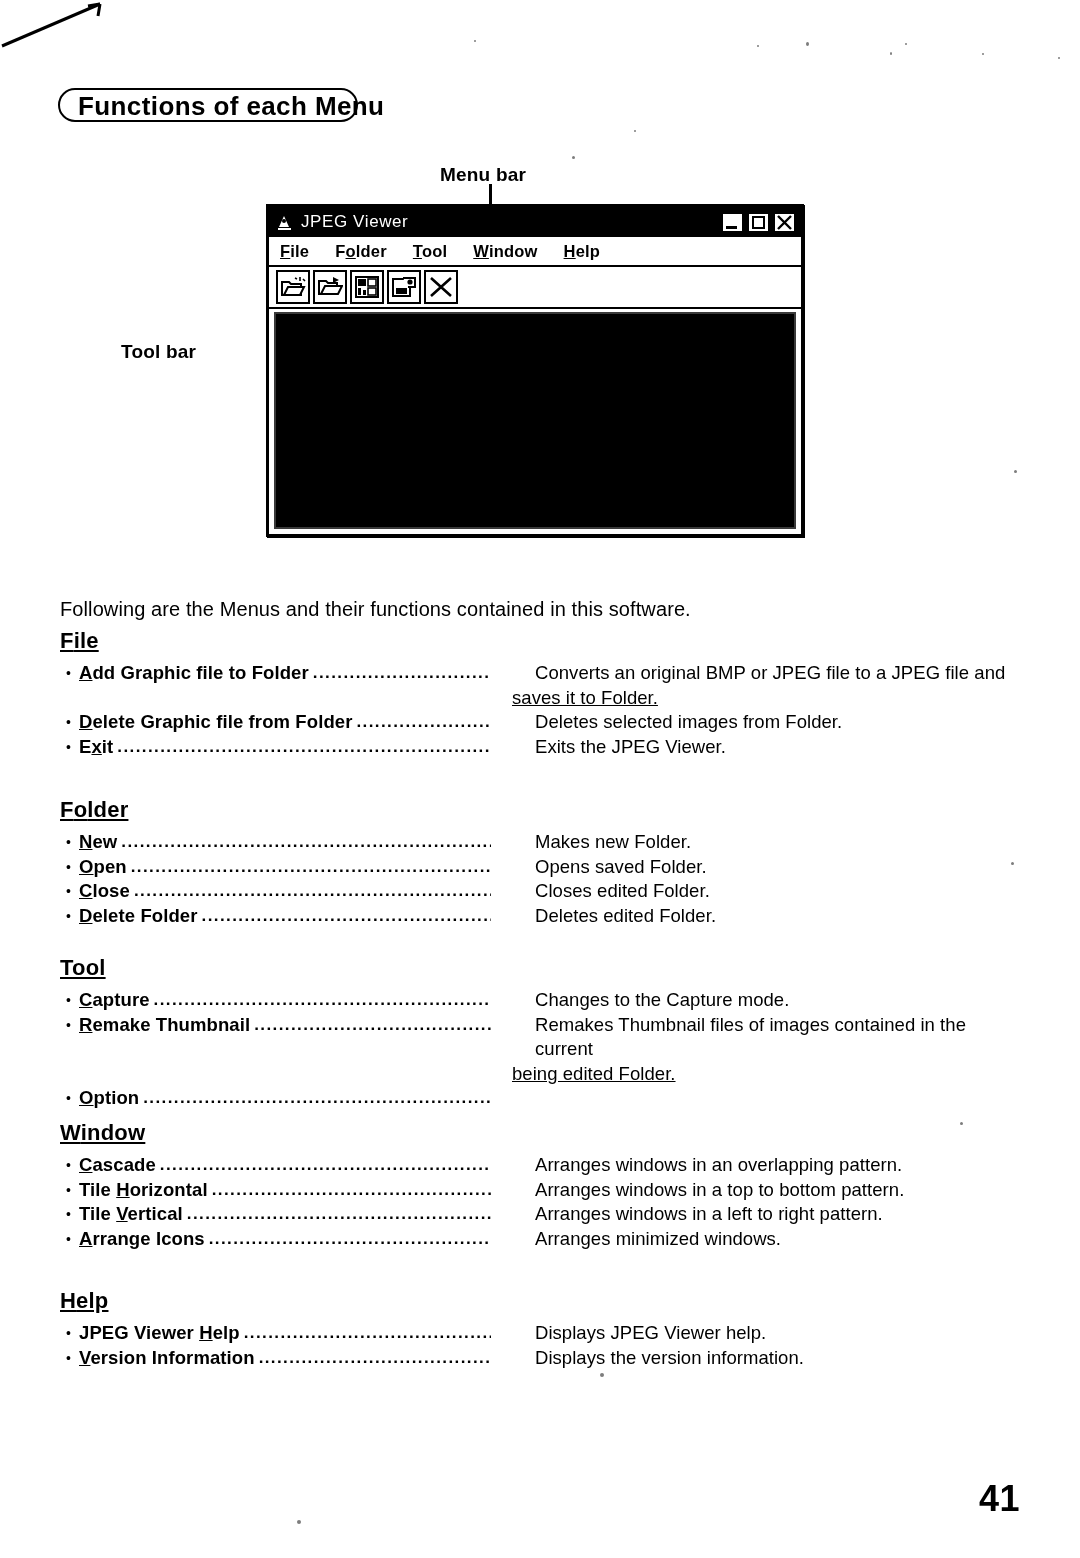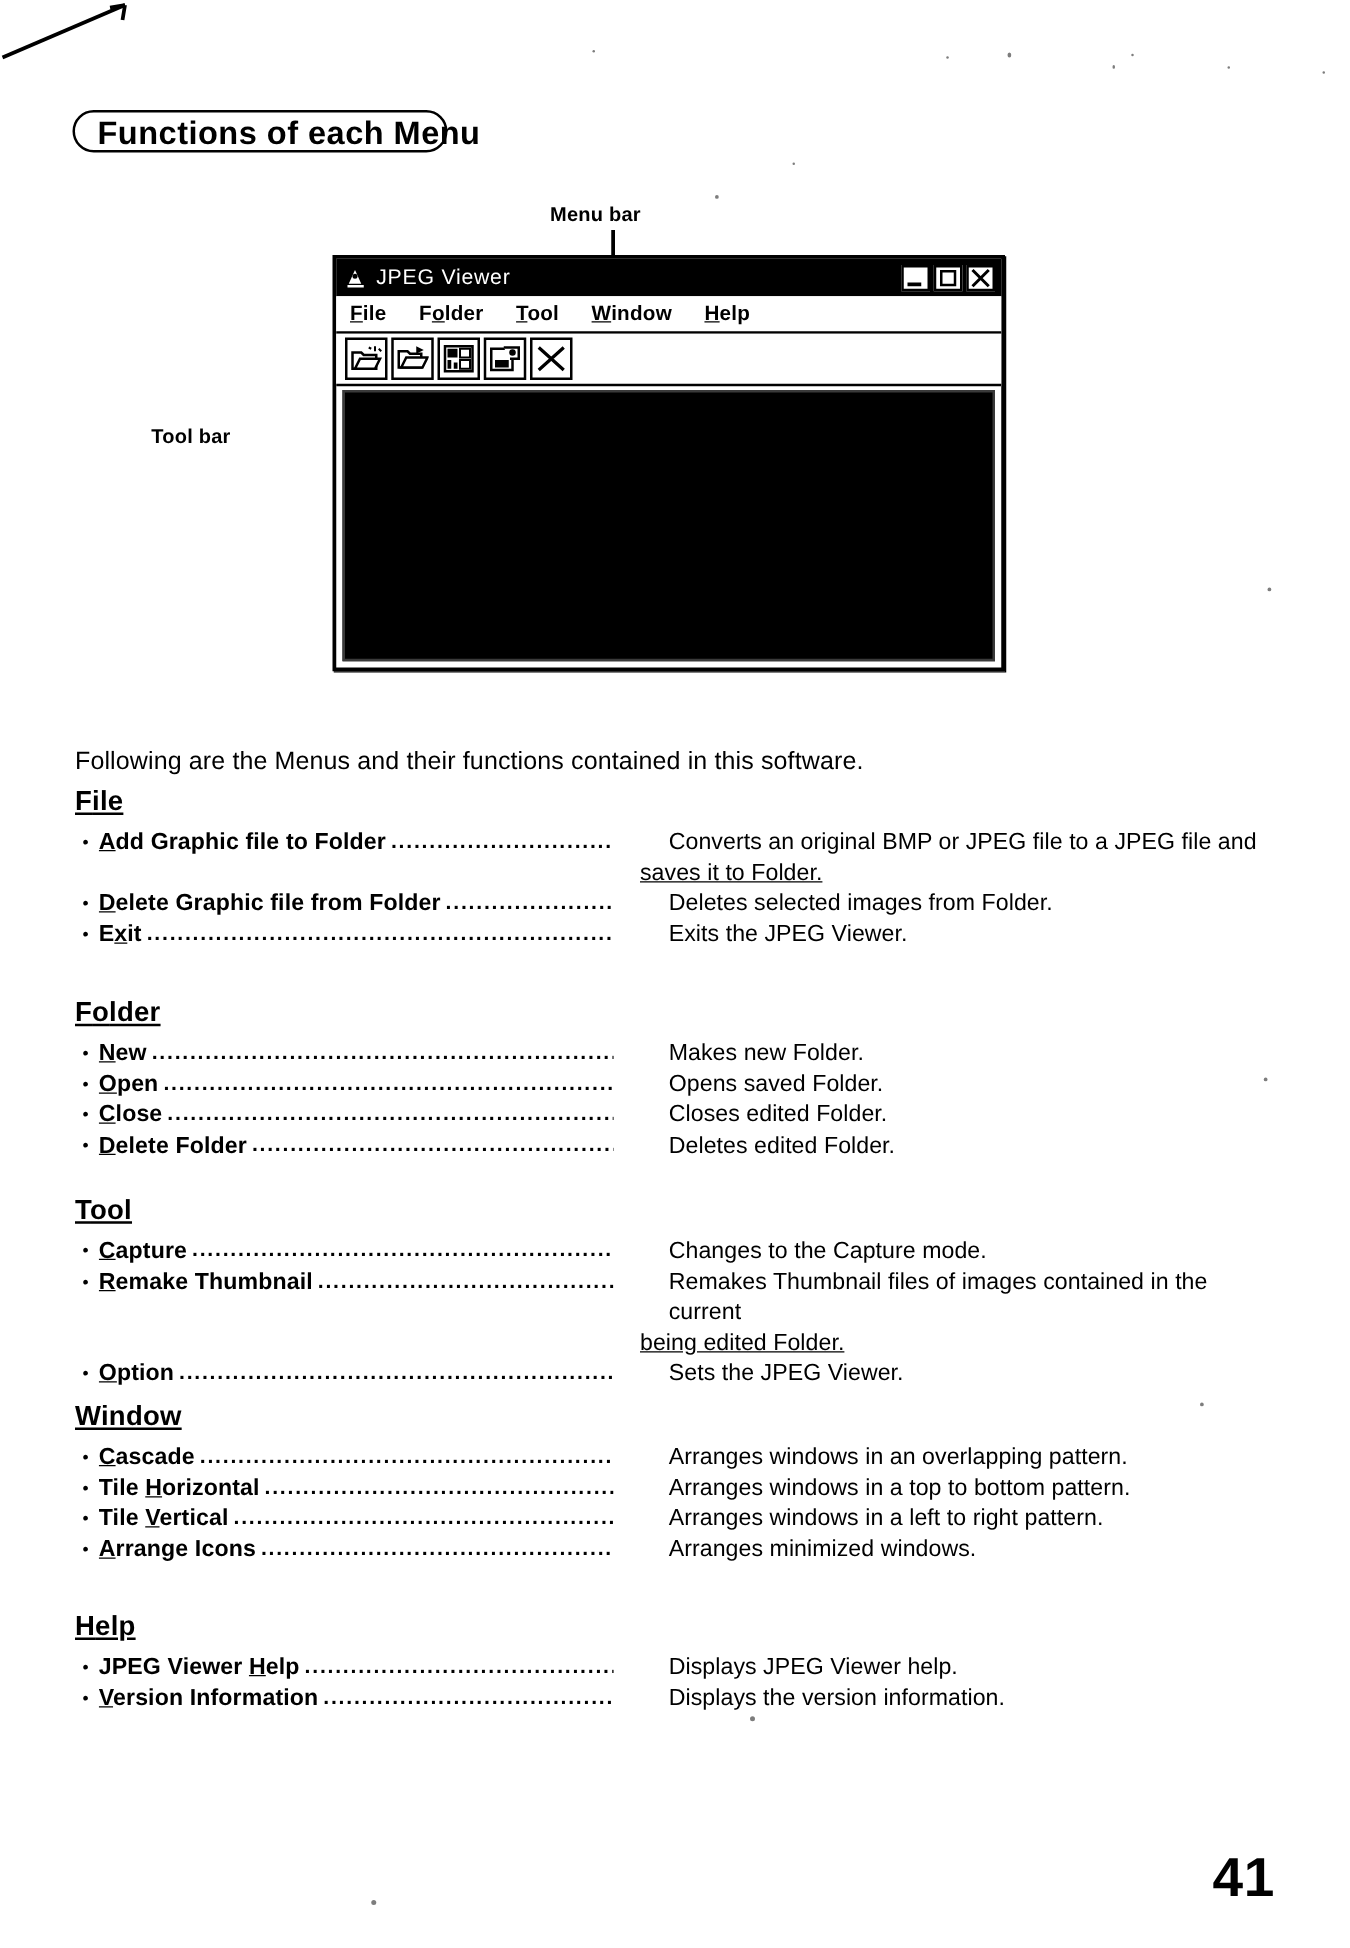--- a/index.html
+++ b/index.html
@@ -42,21 +42,21 @@
     font-size: 26px;
     font-weight: bold;
     letter-spacing: .4px;
     line-height: 24px;
     white-space: nowrap;
   }
 
   
   .callout-label {
     position: absolute;
-    font-size: 16px;
+    font-size: 19px;
     font-weight: bold;
     letter-spacing: .2px;
     white-space: nowrap;
   }
   #menubar-callout { left: 440px; top: 164px; }
   #toolbar-callout { left: 121px; top: 341px; }
 
   .leader {
     position: absolute;
     background: #000;
@@ -272,21 +272,21 @@
     padding-left: 452px;
     letter-spacing: .05px;
     text-decoration: underline;
   }
 
   
   .page-number {
     position: absolute;
     right: 60px;
     top: 1478px;
-    font-size: 44px;
+    font-size: 36px;
     font-weight: bold;
     letter-spacing: .5px;
   }
 
   
   .speckle {
     position: absolute;
     background: #7d7d7d;
     border-radius: 50%;
   }
@@ -476,21 +476,20 @@
       </div>
       <div class="entry cont">
         <span class="desc-cont">being edited Folder.</span>
       </div>
       <div class="entry">
         <span class="bullet">•</span>
         <span class="term-wrap">
           <span class="term"><u>O</u>ption</span>
           <span class="dots">........................................................................................................................</span>
         </span>
-        <span class="desc">Sets the JPEG Viewer.</span>
       </div>
     </div>
   <div class="menu-section" id="sec-window" style="top:1120px;">
       <div class="sec-head"><span class="section-title"><u>W</u>indow</span></div>
       <div class="entry">
         <span class="bullet">•</span>
         <span class="term-wrap">
           <span class="term"><u>C</u>ascade</span>
           <span class="dots">........................................................................................................................</span>
         </span>

